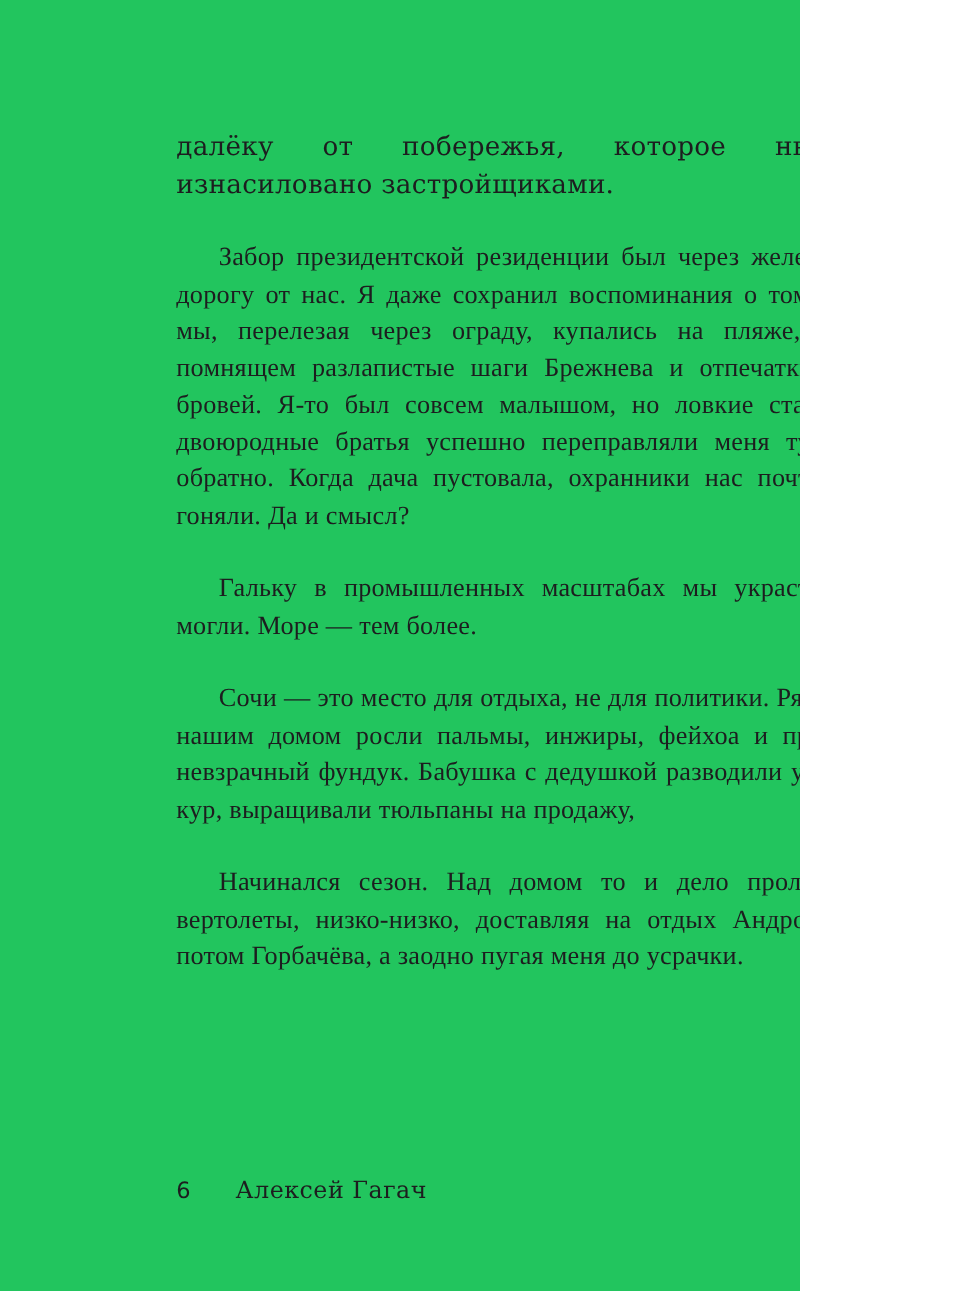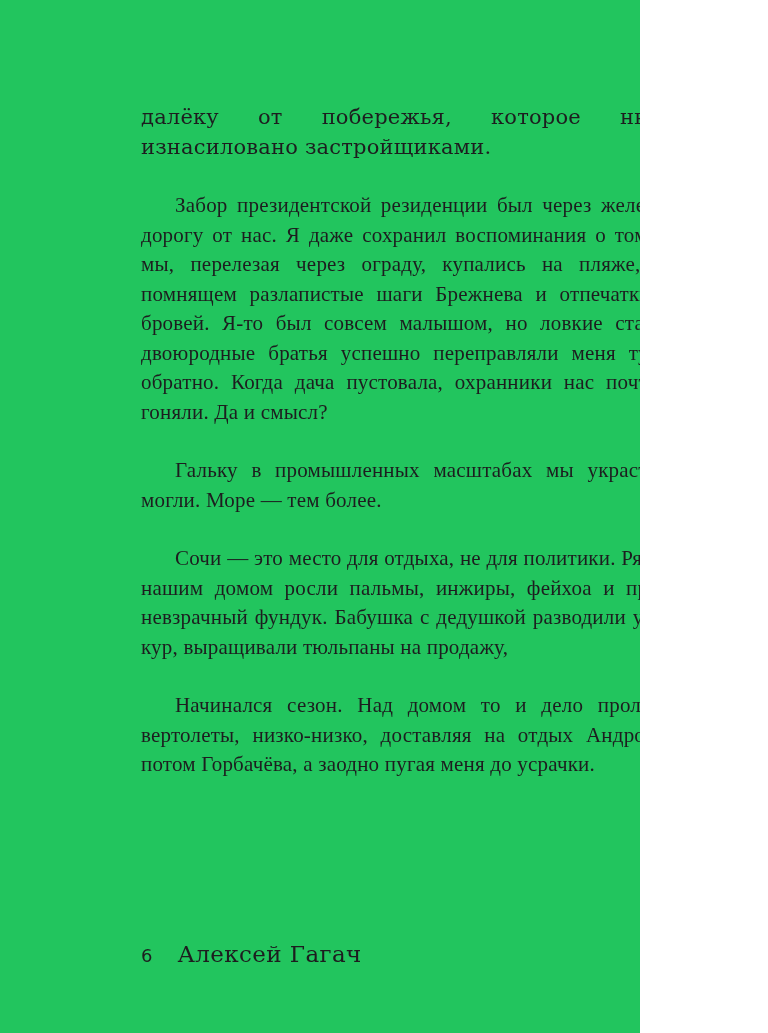--- a/index.html
+++ b/index.html
@@ -47,22 +47,22 @@
     width: 551px;
     display: flex;
     align-items: baseline;
     color: #1d1d1f;
   }
   .page-number {
     font-family: "DejaVu Sans", "Liberation Sans", sans-serif;
     font-size: 18px;
   }
   .running-author {
-    margin-left: 25px;
-    font-size: 23px;
+    margin-left: 36px;
+    font-size: 19px;
     letter-spacing: 0.4px;
   }
 </style>
 </head>
 <body>
 
 <div class="page">
   <div class="text-block" id="paragraphs">
       <p class="para">далёку от побережья, которое нынче изнасиловано застройщиками.</p>
       <p class="para indent">Забор президентской резиденции был через железную дорогу от нас. Я даже сохранил воспоминания о том, как мы, перелезая через ограду, купались на пляже, ещё помнящем разлапистые шаги Брежнева и отпечатки его бровей. Я-то был совсем малышом, но ловкие старшие двоюродные братья успешно переправляли меня туда и обратно. Когда дача пустовала, охранники нас почти не гоняли. Да и смысл?</p>

